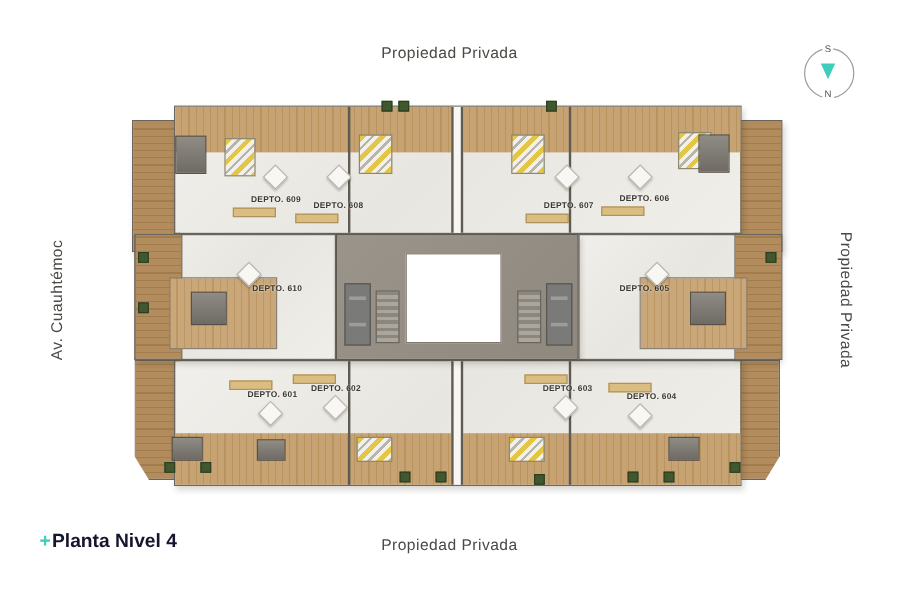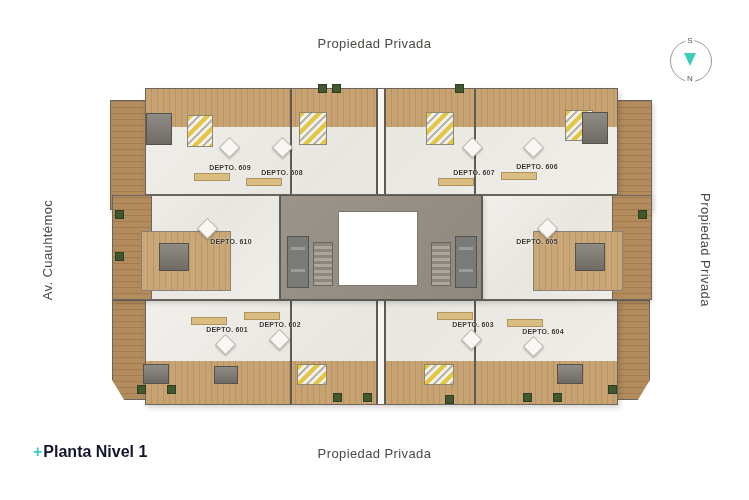--- a/index.html
+++ b/index.html
@@ -91,21 +91,21 @@
 <div class="abs street-label label-left">Av. Cuauhtémoc</div>
 
 <div class="abs compass">
   <div class="ring"></div>
   <span class="pt s">S</span>
   <span class="pt n">N</span>
   <div class="needle"></div>
 </div>
 
 <div class="abs footer-title">
-  <span class="plus">+</span><span>Planta Nivel 1</span>
+  <span class="plus">+</span><span>Planta Nivel 4</span>
 </div>
 
 <div class="abs plan">
 
   <div class="wood-h" style="left:0;top:16px;width:40px;height:110px;"></div>
   <div class="wood-h" style="left:2px;top:216px;width:38px;height:100px;clip-path:polygon(0 0,100% 0,100% 100%,32% 100%,0 80%);"></div>
   <div class="wood-h" style="left:502px;top:16px;width:40px;height:110px;"></div>
   <div class="wood-h" style="left:502px;top:216px;width:38px;height:100px;clip-path:polygon(0 0,100% 0,100% 80%,68% 100%,0 100%);"></div>
 
   <div class="marble" style="left:35px;top:4px;width:473px;height:107px;">

